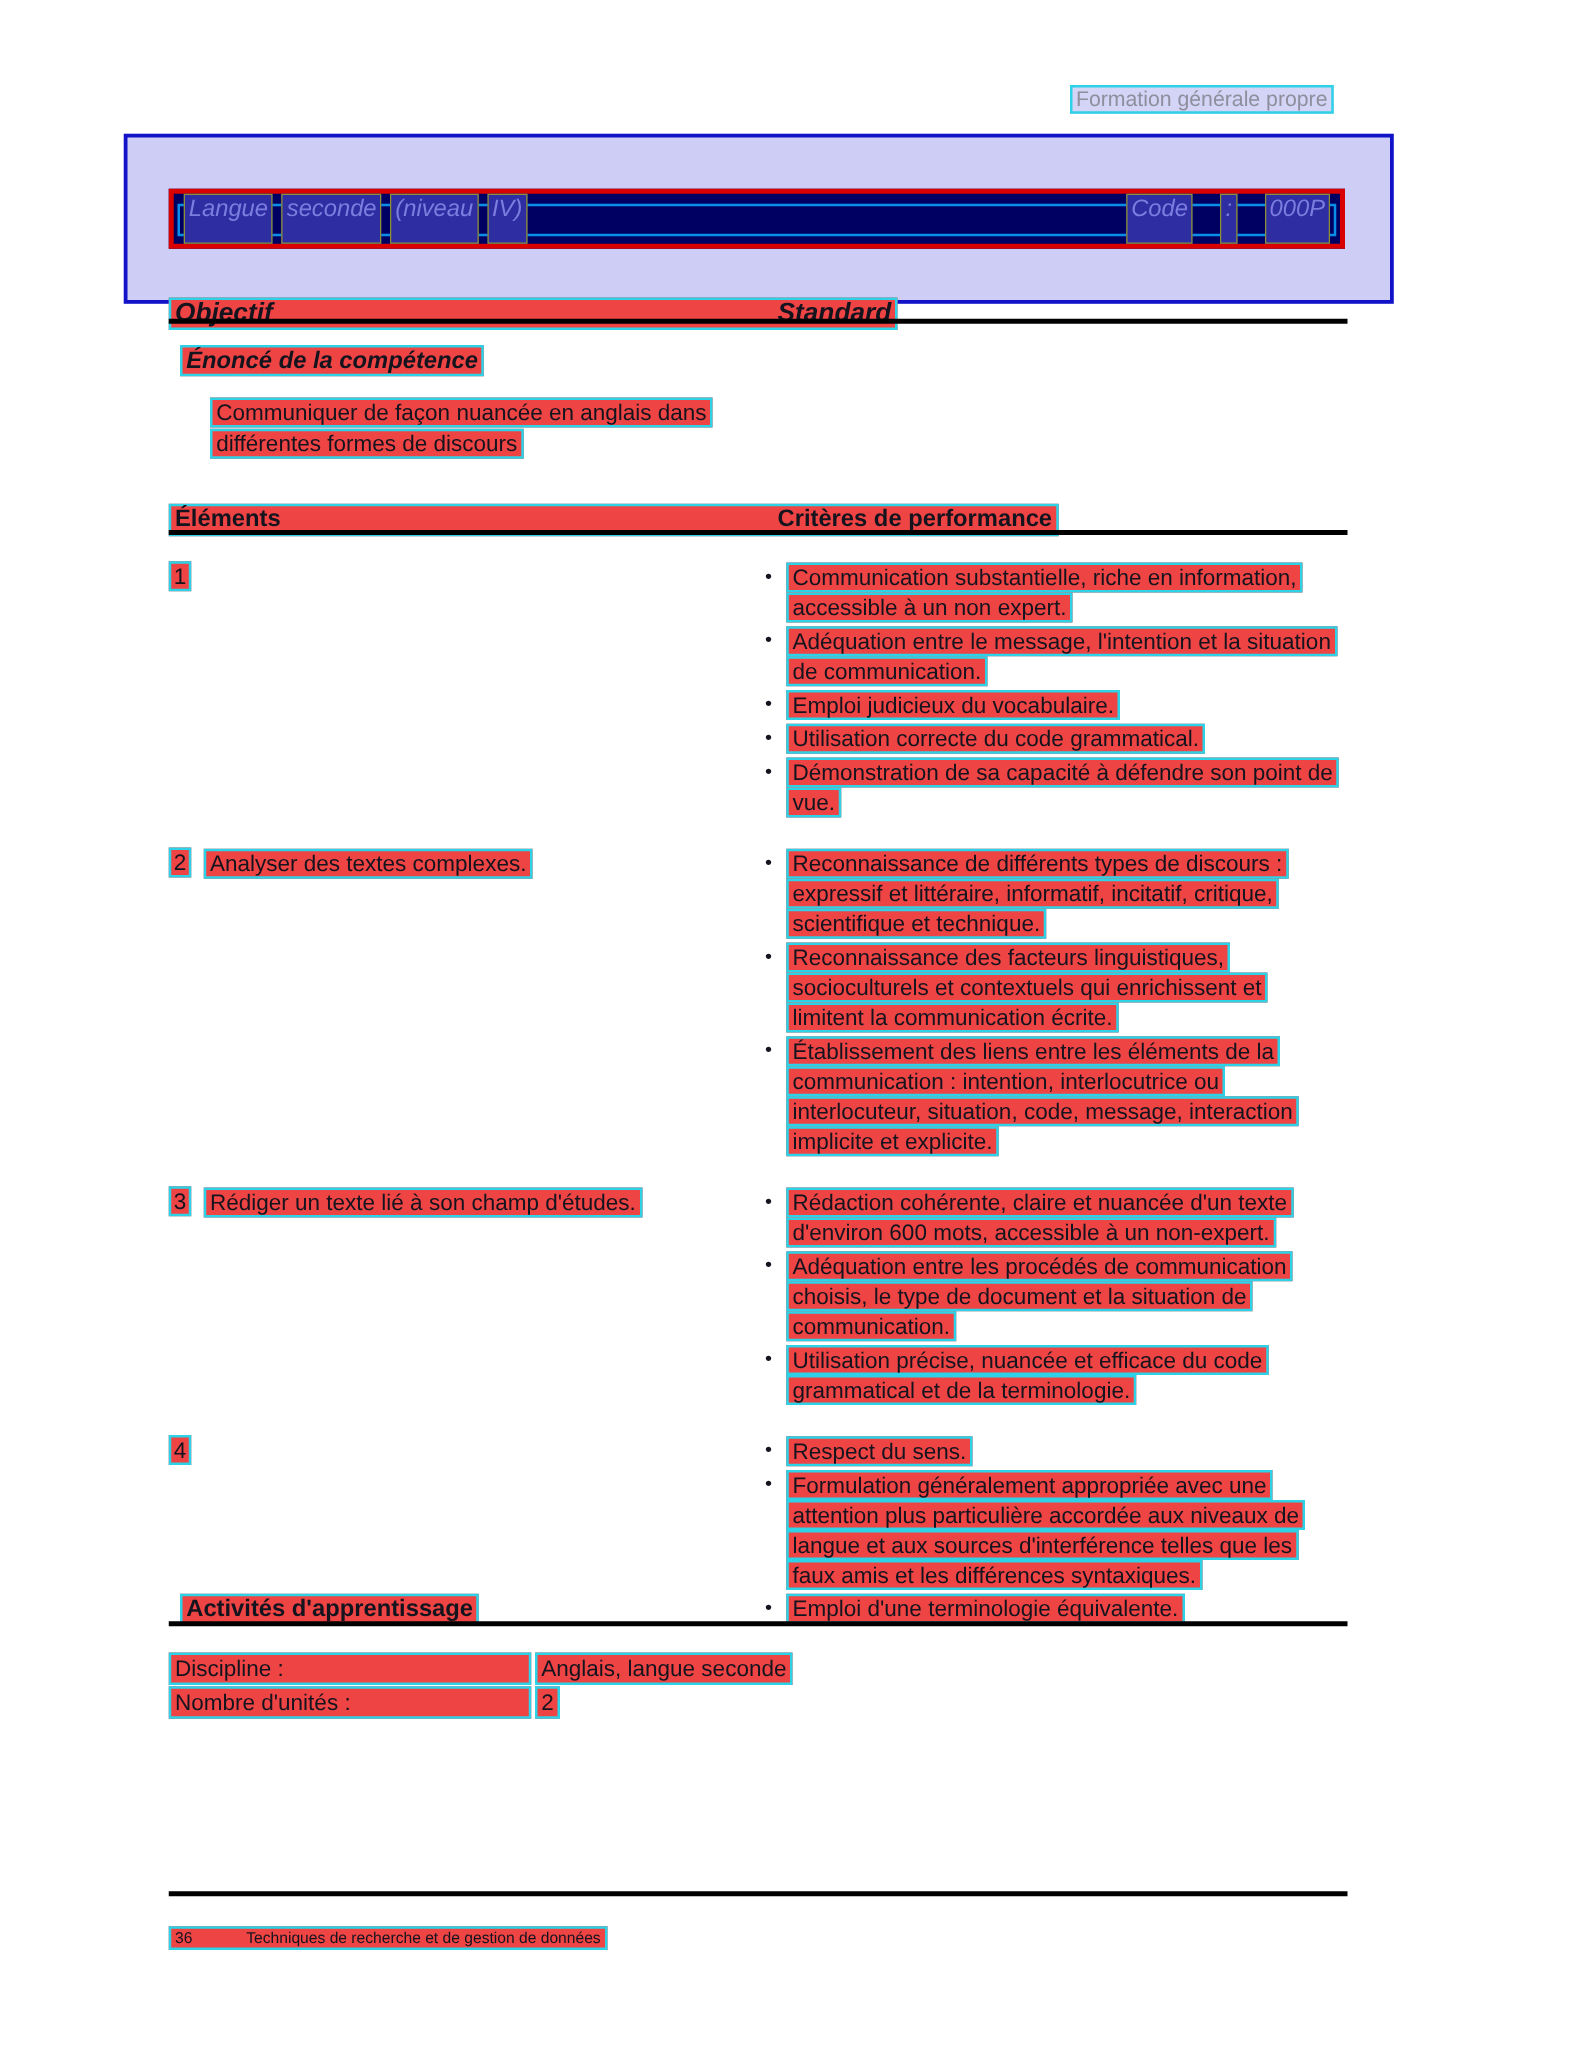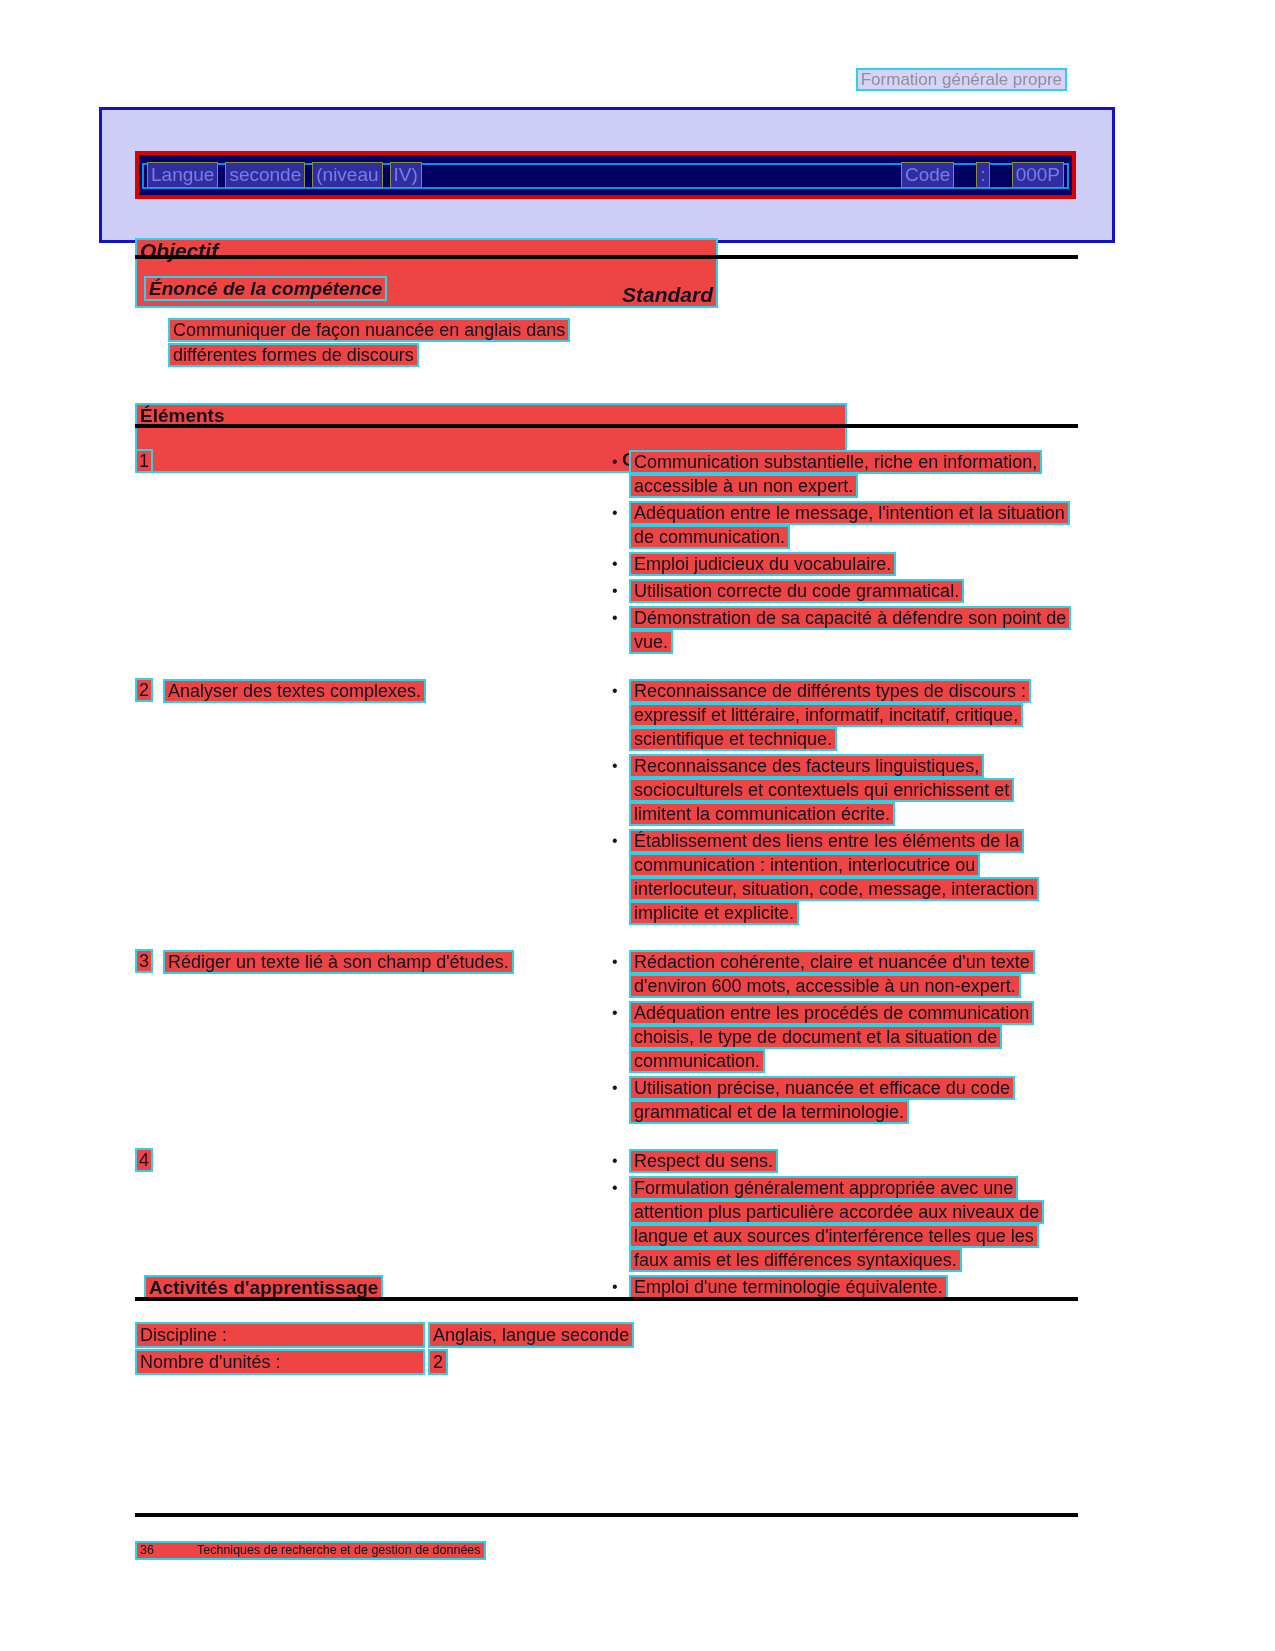--- a/index.html
+++ b/index.html
@@ -26,36 +26,36 @@
   }
   .course-bar {
     position:absolute; top:41px; left:33px; width:941px; height:48px;
     background:#000063; border:4px solid #d90000;
   }
   .bar-stripe {
     position:absolute; left:3px; right:3px; top:8px; bottom:6px;
     border:2px solid #0a8fe8;
   }
   .bar-line {
-    position:absolute; inset:0; display:flex; align-items:center;
-    justify-content:space-between; padding:0 8px; z-index:2;
+    position:absolute; inset:0; display:flex; 
+    justify-content:space-between; padding:0 8px; z-index:2;font-style:italic;
   }
   .bar-words { display:flex; gap:7px; }
   .bar-word {
     display:inline-block; padding:0 3px; font-size:19px; color:#7d7de0;
     background:#2e2ea2; border:1px solid #8f8f33; line-height:24px;
   }
   .code-words { display:flex; gap:22px; }
 
   .rule { position:absolute; left:135px; width:943px; height:4px; background:#000; }
 
   .two-col-head { position:absolute; left:135px; }
   .two-col-head .hl { display:inline-flex; }
   .head-left  { display:inline-block; width:482px; font-weight:bold; font-style:italic; font-size:21px; line-height:22px; }
-  .head-right { display:inline-block; font-weight:bold; font-style:italic; font-size:21px; line-height:22px;margin-top:44px; }
+  .head-right { display:inline-block; font-weight:bold; font-style:italic; font-size:21px; line-height:22px; }
   .tbl-head .head-left, .tbl-head .head-right { font-style:normal; font-size:19px; }
 
   .sec-head { position:absolute; left:144px; font-weight:bold; font-size:19px; line-height:23px; }
 
   .para { position:absolute; left:144px; width:436px; font-size:18px; line-height:25px; }
 
   .items { position:absolute; top:450px; left:135px; width:945px; }
   .item { display:flex; margin-bottom:22px; }
   .col-left { width:477px; display:flex; align-items:flex-start; }
   .item-num { width:28px; font-size:18px; line-height:23px; flex:none; }

